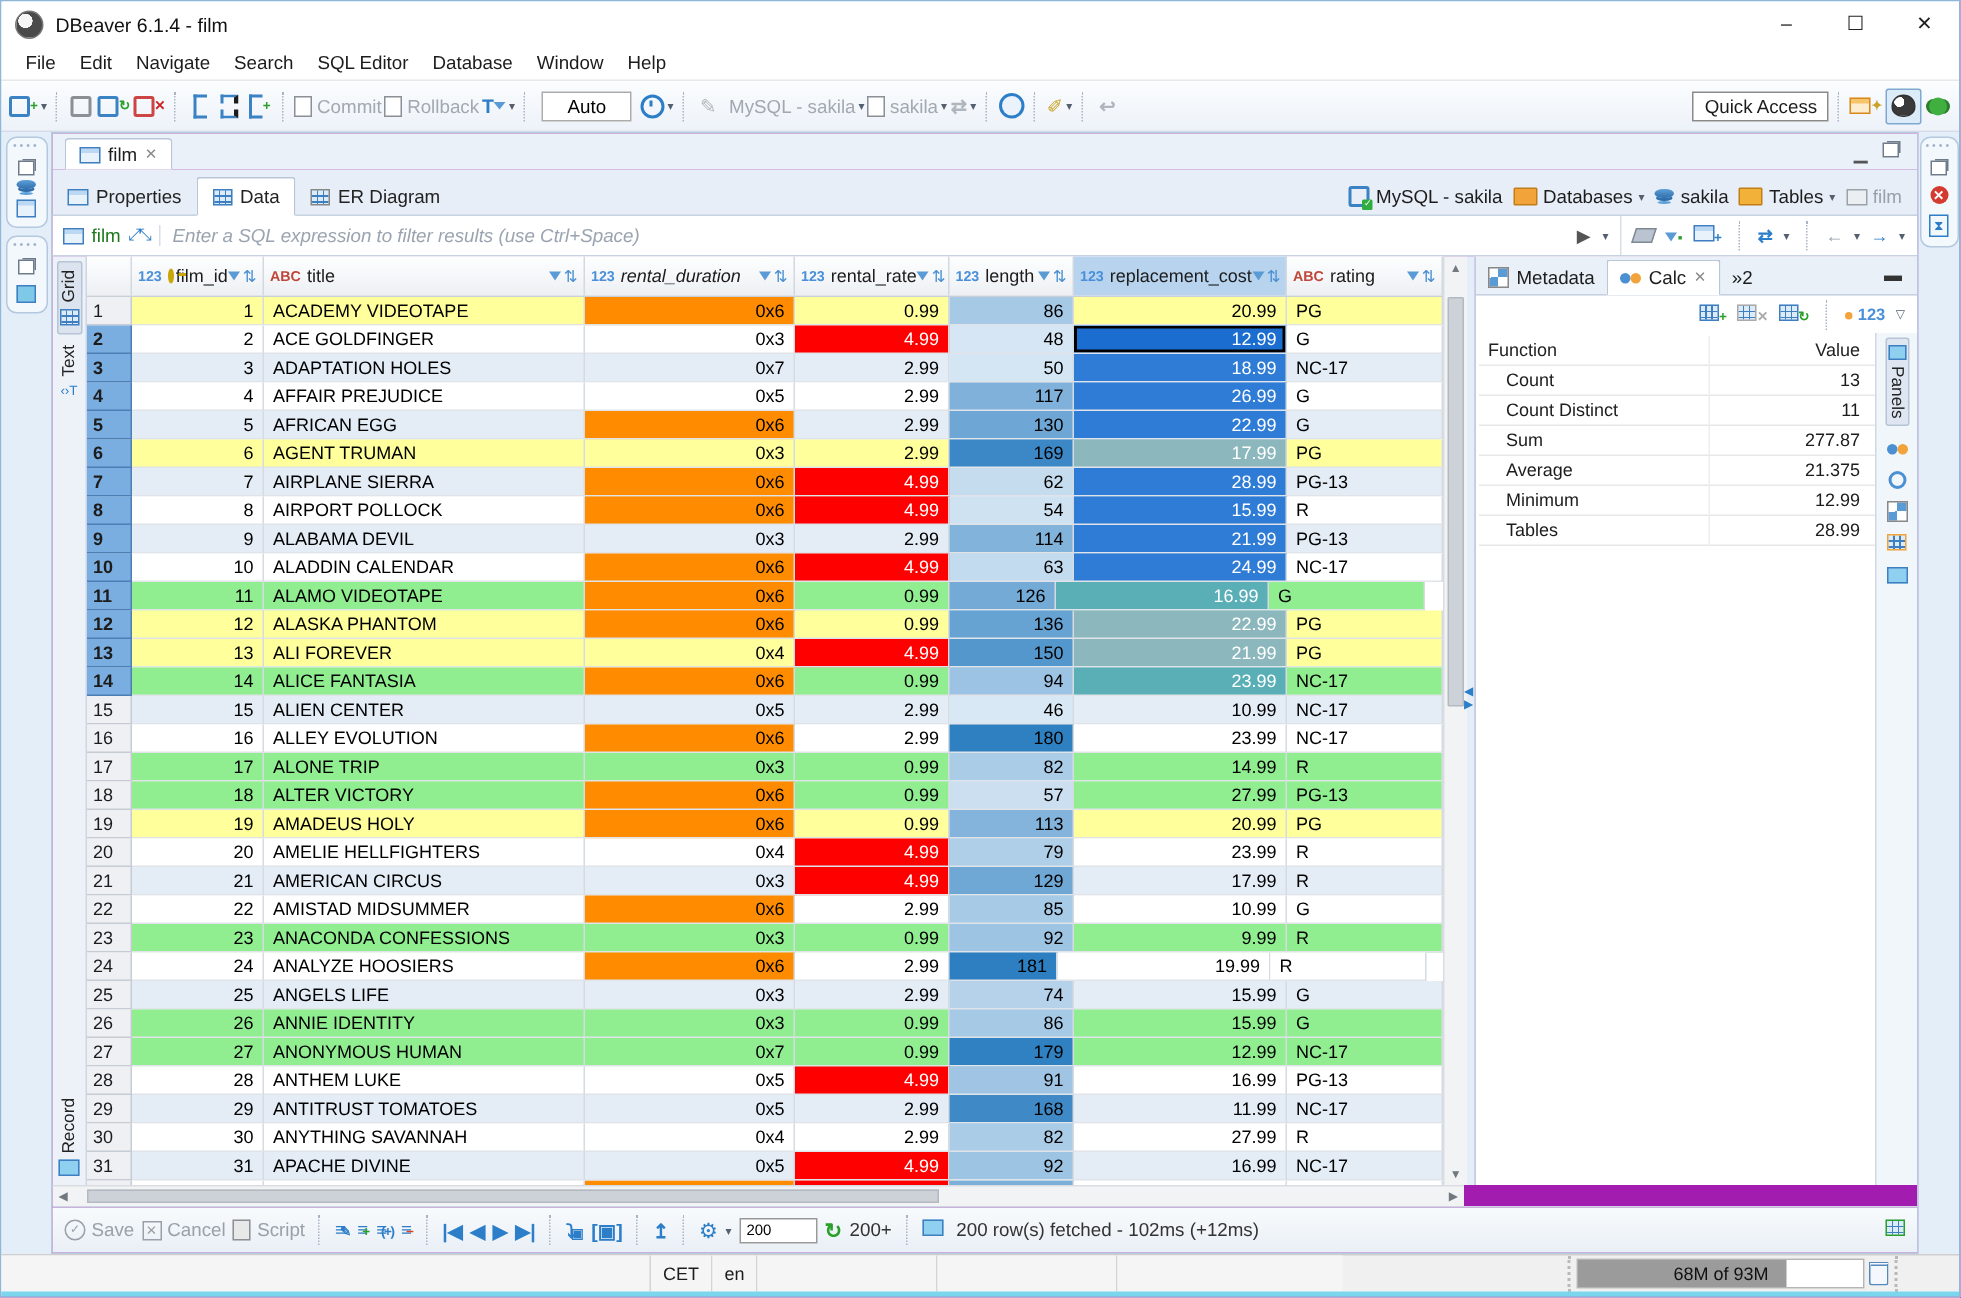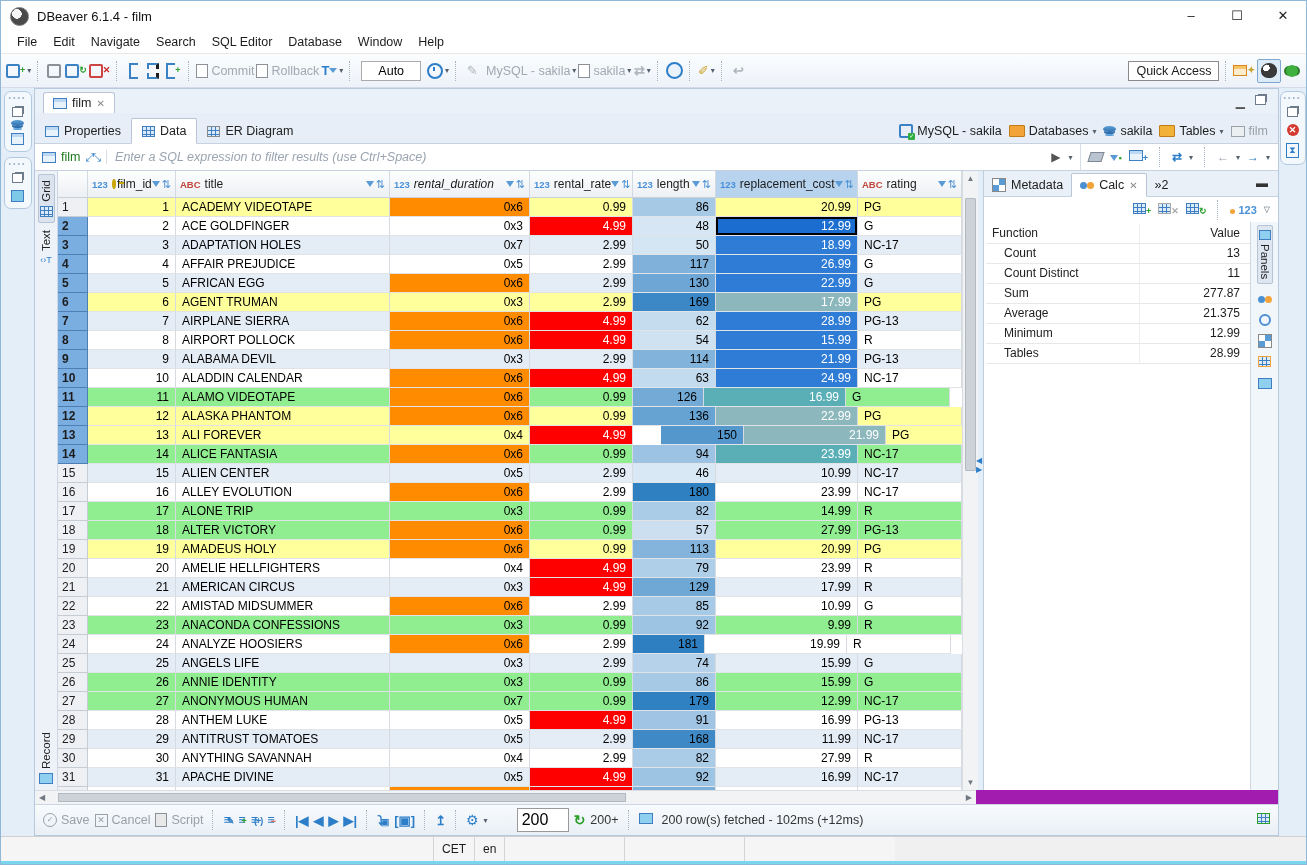--- a/index.html
+++ b/index.html
@@ -134,21 +134,21 @@
   .hscroll{height:13px;flex:0 0 auto;display:flex;align-items:center;background:#f2f3f5;border-top:1px solid #d9dde2;width:941px;}
   .hs-ar{font-size:8px;color:#707880;padding:0 4px;}
   .hs-track{flex:1;position:relative;height:100%;}
   .hs-thumb{position:absolute;top:2px;bottom:2px;left:1%;width:62%;background:#cdd2d8;border:1px solid #b3b9c0;}
   
   .bottombar{height:30px;display:flex;align-items:center;background:linear-gradient(#f8fbfd,#e9eff6);border-top:1px solid #ccd6e2;padding:0 8px;gap:5px;flex:0 0 auto;font-size:12.5px;}
   .bi{display:inline-flex;align-items:center;gap:4px;color:#9aa0a8;}
   .blueg{color:#2d7ec8;font-weight:bold;font-size:13px;}
   .okcirc{width:12px;height:12px;border:1.5px solid #9aa0a8;border-radius:50%;font-size:8px;line-height:12px;text-align:center;color:#9aa0a8;}
   .xbox{width:11px;height:11px;border:1.5px solid #9aa0a8;font-size:9px;line-height:11px;text-align:center;color:#9aa0a8;}
-  .fetchinput{width:42px;border:1px solid #999;background:#fff;padding:2px 4px;font-size:16px;margin-left:24px;}
+  .fetchinput{width:42px;border:1px solid #999;background:#fff;padding:2px 4px;font-size:10px;}
   .greenref{color:#2aa02a;font-weight:bold;font-size:14px;}
   .rowlines{color:#2d7ec8;font-weight:bold;letter-spacing:-1px;}
   .mark{font-size:9px;font-weight:bold;margin-left:-3px;}
   .statustext{color:#333;margin-left:4px;}
   
   .statusbar{height:24px;display:flex;align-items:stretch;background:#f0f0f0;border-top:1px solid #cfcfcf;flex:0 0 auto;font-size:12px;}
   .scell{border-right:1px solid #d4d4d4;background:#f5f5f5;display:flex;align-items:center;justify-content:center;padding:0 8px;box-sizing:border-box;}
   .heapwrap{display:flex;align-items:center;gap:3px;margin-left:150px;padding:0 4px;border-left:2px dotted #b9b9b9;border-right:2px dotted #b9b9b9;}
   .heapbar{position:relative;width:190px;height:18px;background:#fff;border:1px solid #b5b5b5;}
   .heapfill{position:absolute;left:0;top:0;bottom:0;width:73%;background:#9b9b9b;}
@@ -570,21 +570,21 @@
                 <div class="cell num" style="width: 83px; flex: 0 0 auto; background: rgb(102, 162, 210); color: rgb(0, 0, 0);">136</div>
                 <div class="cell num" style="width: 142px; flex: 0 0 auto; background: rgb(140, 183, 188); color: rgb(255, 255, 255);">22.99</div>
                 <div class="cell txt" style="width: 104px; flex: 0 0 auto; background: rgb(255, 255, 156); color: rgb(0, 0, 0);">PG</div>
               </div>
               <div class="grow">
                 <div class="cell rownum rsel">13</div>
                 <div class="cell num" style="width: 88px; flex: 0 0 auto; background: rgb(255, 255, 156); color: rgb(0, 0, 0);">13</div>
                 <div class="cell txt" style="width: 214px; flex: 0 0 auto; background: rgb(255, 255, 156); color: rgb(0, 0, 0);">ALI FOREVER</div>
                 <div class="cell num" style="width: 140px; flex: 0 0 auto; background: rgb(255, 255, 156); color: rgb(0, 0, 0);">0x4</div>
                 <div class="cell num" style="width: 103px; flex: 0 0 auto; background: rgb(255, 0, 0); color: rgb(255, 255, 255);">4.99</div>
-                <div class="cell num" style="width: 83px; flex: 0 0 auto; background: rgb(84, 151, 205); color: rgb(0, 0, 0); margin-left: 28px;">150</div>
+                <div class="cell num" style="width: 83px; flex: 0 0 auto; background: rgb(84, 151, 205); color: rgb(0, 0, 0);">150</div>
                 <div class="cell num" style="width: 142px; flex: 0 0 auto; background: rgb(140, 183, 188); color: rgb(255, 255, 255);">21.99</div>
                 <div class="cell txt" style="width: 104px; flex: 0 0 auto; background: rgb(255, 255, 156); color: rgb(0, 0, 0);">PG</div>
               </div>
               <div class="grow">
                 <div class="cell rownum rsel">14</div>
                 <div class="cell num" style="width: 88px; flex: 0 0 auto; background: rgb(144, 238, 144); color: rgb(0, 0, 0);">14</div>
                 <div class="cell txt" style="width: 214px; flex: 0 0 auto; background: rgb(144, 238, 144); color: rgb(0, 0, 0);">ALICE FANTASIA</div>
                 <div class="cell num" style="width: 140px; flex: 0 0 auto; background: rgb(255, 140, 0); color: rgb(0, 0, 0);">0x6</div>
                 <div class="cell num" style="width: 103px; flex: 0 0 auto; background: rgb(144, 238, 144); color: rgb(0, 0, 0);">0.99</div>
                 <div class="cell num" style="width: 83px; flex: 0 0 auto; background: rgb(156, 195, 227); color: rgb(0, 0, 0);">94</div>
@@ -918,15 +918,22 @@
     </div>
   </div>
 
   <div class="statusbar">
     <span class="scell" style="width:433px"></span>
     <span class="scell">CET</span>
     <span class="scell">en</span>
     <span class="scell" style="width:120px"></span>
     <span class="scell" style="width:120px"></span>
     <span class="scell" style="width:150px;border-right:none"></span>
+    <span class="heapwrap">
+      <span class="heapbar">
+        <span class="heapfill"></span>
+        <span class="heaptext" style="display:block">68M of 93M</span>
+      </span>
+      <span class="i-trash"></span>
+    </span>
   </div>
   <div class="bottomedge"></div>
 </div>
 
 </body></html>

